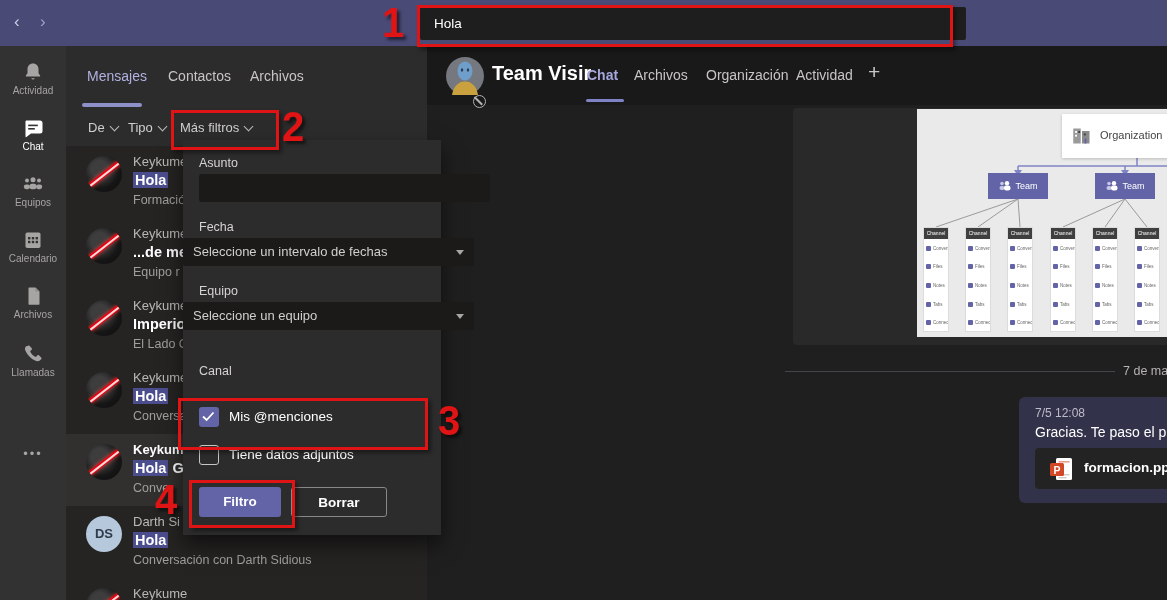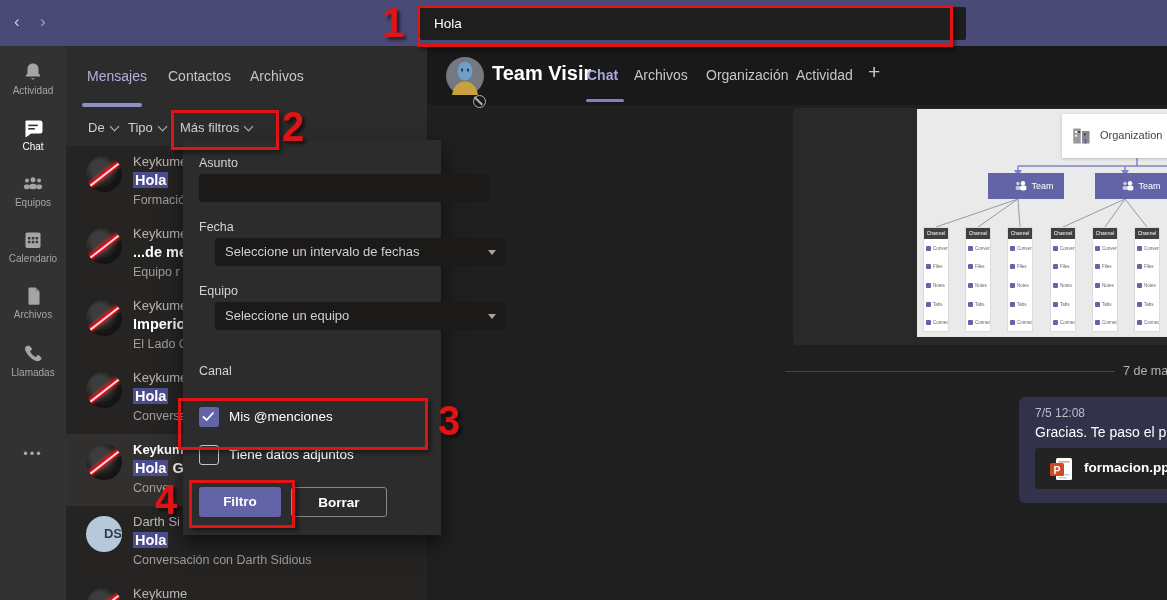--- a/index.html
+++ b/index.html
@@ -32,34 +32,34 @@
   .convrow{position:absolute;left:0;width:361px;height:72px;cursor:pointer;}
   .convrow.selected{background:#31302f;}
   .avatar{position:absolute;left:20px;top:10px;width:36px;height:36px;border-radius:50%;}
   .av-vader{background:radial-gradient(circle at 38% 36%,#3d3d3d 0 26%,#161616 60%,#0d0d0d 100%);
        overflow:hidden;}
   .av-vader::before{content:'';position:absolute;left:-25%;top:16px;width:150%;height:5px;
        background:#e30613;transform:rotate(-38deg);box-shadow:0 0 4px rgba(255,60,60,.8);}
   .av-vader::after{content:'';position:absolute;left:-25%;top:17.5px;width:150%;height:1.6px;
        background:#ffdada;transform:rotate(-38deg);}
   .av-ds{background:#b5c8dc;color:#2e3b4a;font-size:13px;font-weight:bold;
-       text-align:right;line-height:36px;}
+       text-align:center;line-height:36px;}
   .c-name{position:absolute;left:67px;top:8px;font-size:13px;color:#bab8b6;white-space:nowrap;}
   .c-name.bold{color:#fff;font-weight:bold;}
   .c-title{position:absolute;left:67px;top:26px;font-size:14.5px;font-weight:bold;color:#fff;white-space:nowrap;}
   .hl{background:#4b4d8e;padding:0 2px;}
   .c-sub{position:absolute;left:67px;top:47px;font-size:12.5px;color:#a19f9d;white-space:nowrap;}
   .c-more{position:absolute;right:28px;top:18px;color:#8a8886;font-size:13px;letter-spacing:1px;}
   
   .filterpanel{position:absolute;left:183px;top:140px;width:258px;height:395px;background:#2d2c2c;
        box-shadow:0 10px 20px rgba(0,0,0,.55);z-index:5;}
   .fp-label{position:absolute;left:16px;font-size:12.5px;color:#d6d4d2;}
   .fp-input{position:absolute;left:16px;width:291px;height:28px;background:#1b1a19;border:none;
        border-radius:3px;box-sizing:border-box;}
-  .fp-select{position:absolute;left:32px;width:291px;height:28px;background:#1b1a19;border-radius:2px;
+  .fp-select{position:absolute;left:0;width:291px;height:28px;background:#1b1a19;border-radius:2px;
        font-size:13px;color:#d0cfce;line-height:28px;padding-left:10px;box-sizing:border-box;cursor:pointer;}
   .fp-select.disabled{background:#3b3a39;color:#7d7b79;cursor:default;}
   .fp-caret{position:absolute;right:10px;top:12px;width:0;height:0;border-left:4.5px solid transparent;
        border-right:4.5px solid transparent;border-top:5px solid #a8a6a4;}
   .fp-check-row{position:absolute;left:16px;height:22px;}
   .cbox{position:absolute;left:0;top:0;width:20px;height:20px;border-radius:3px;box-sizing:border-box;cursor:pointer;}
   .cbox.checked{background:#6264a7;}
   .cbox.unchecked{border:1.6px solid #c8c6c4;background:transparent;}
   .cbox svg{position:absolute;left:3px;top:4px;}
   .cb-label{position:absolute;left:30px;top:2px;font-size:13.5px;color:#fff;white-space:nowrap;}
@@ -81,21 +81,21 @@
   .ctab-underline{position:absolute;left:159px;top:53px;width:38px;height:3px;background:#7f82c5;border-radius:2px;}
   .addtab{position:absolute;left:441px;top:14px;font-size:21px;color:#c8c6c4;font-weight:normal;cursor:pointer;}
   
   .org-card{position:absolute;left:366px;top:62px;width:390px;height:237px;background:#2a2929;border-radius:4px;}
   .org-img{position:absolute;left:490px;top:63px;width:266px;height:228px;background:#ebeaea;overflow:hidden;}
   .org-root{position:absolute;left:145px;top:5px;width:145px;height:44px;background:#fff;
        box-shadow:0 1px 3px rgba(0,0,0,.2);}
   .org-root-label{position:absolute;left:38px;top:15px;font-size:11px;color:#444;}
   .org-lines{position:absolute;left:0;top:0;}
   .org-team{position:absolute;top:64px;width:60px;height:26px;background:#6264a7;color:#fff;
-       font-size:9px;display:flex;align-items:center;justify-content:center;gap:3px;padding-left:16px;}
+       font-size:9px;display:flex;align-items:center;justify-content:center;gap:3px;}
   .org-col{position:absolute;top:118px;width:26px;height:105px;background:#fff;border:0.5px solid #dcdcdc;
        box-sizing:border-box;overflow:hidden;}
   .org-col-h{height:11px;background:#3f3f3f;color:#fff;font-size:5px;text-align:center;line-height:11px;}
   .org-row{height:18.6px;display:flex;align-items:center;gap:2px;padding-left:2px;}
   .org-ico{width:5px;height:5px;background:#6264a7;display:inline-block;border-radius:1px;flex:none;}
   .org-row span:last-child{font-size:4.5px;color:#666;white-space:nowrap;}
   
   .date-divider-line{position:absolute;left:358px;top:325px;width:330px;border-top:1px solid #45444b;}
   .date-divider-text{position:absolute;left:696px;top:318px;font-size:12.5px;color:#b5b4b2;white-space:nowrap;}
   .bubble{position:absolute;left:592px;top:351px;width:250px;height:106px;background:#32334a;border-radius:6px;}

